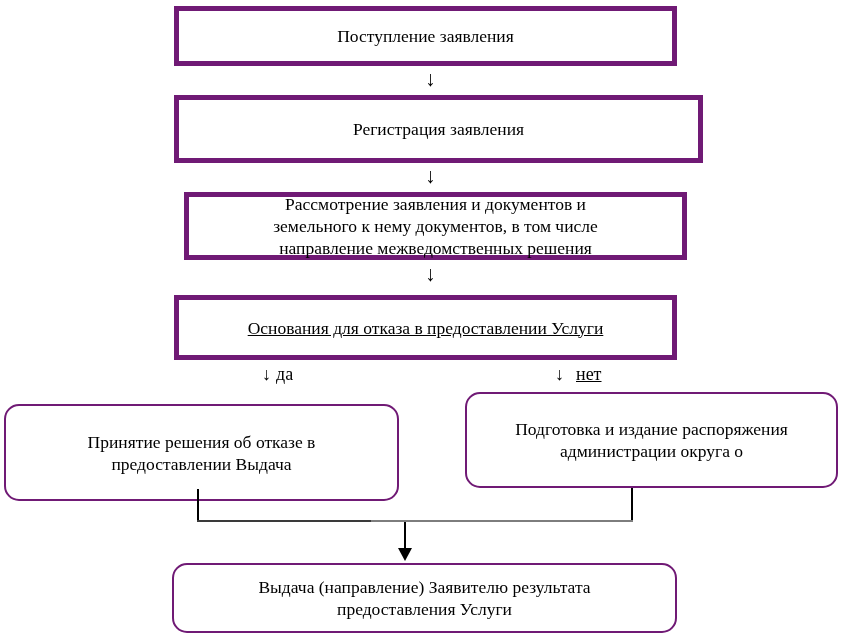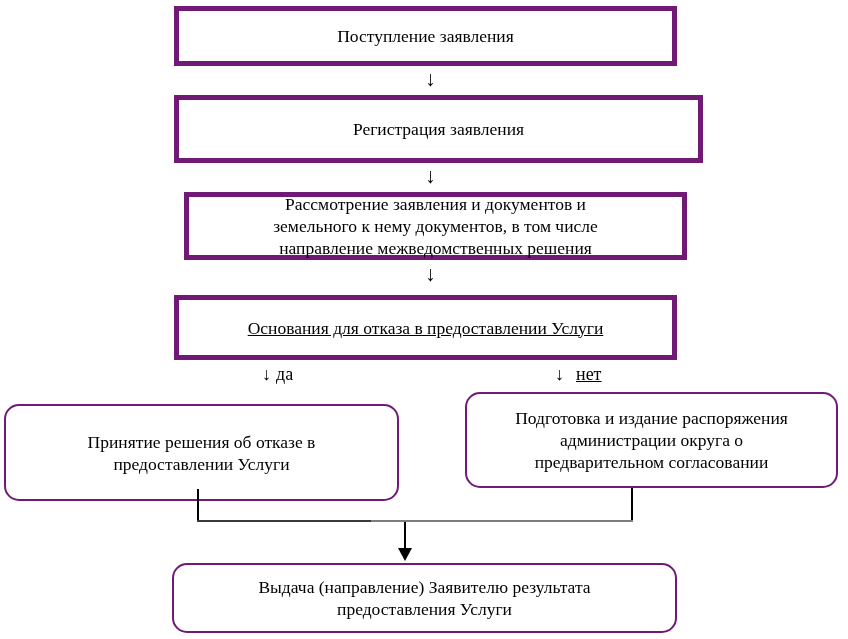--- a/index.html
+++ b/index.html
@@ -103,27 +103,26 @@
   <div class="branch-label" style="left:235px; top:361px;margin-left:27px;">
     <span class="glyph">↓</span><span class="txt">да</span>
   </div>
 
   <div class="branch-label tight" style="left:555px; top:361px;">
     <span class="glyph">↓</span><span class="txt">нет</span>
   </div>
 
   <div class="box thick" style="left:4px; top:404px; width:395px; height:97px;">
     <div class="line">Принятие решения об отказе в</div>
-    <div class="line">предоставлении Услуги</div>
+    <div class="line">предоставлении Выдача</div>
   </div>
 
   <div class="box thick" style="left:465px; top:392px; width:373px; height:96px;">
     <div class="line">Подготовка и издание распоряжения</div>
     <div class="line">администрации округа о</div>
-    <div class="line">предварительном согласовании</div>
   </div>
 
   <div class="conn-v" style="left:197px; top:489px; height:33px;"></div>
   <div class="conn-v" style="left:631px; top:488px; height:34px;"></div>
   <div class="conn-h" style="left:197px; top:520px; width:436px;"></div>
   <div class="merge-stem" style="left:404px; top:522px; height:27px;"></div>
   <div class="merge-head" style="left:398px; top:548px;"></div>
 
   <div class="box thick" style="left:172px; top:563px; width:505px; height:70px;">
     <div class="line">Выдача (направление) Заявителю результата</div>

